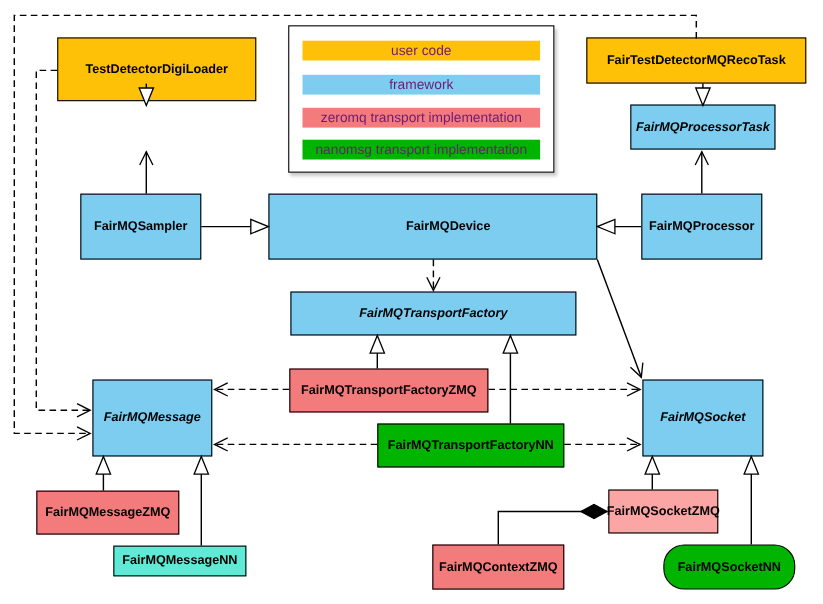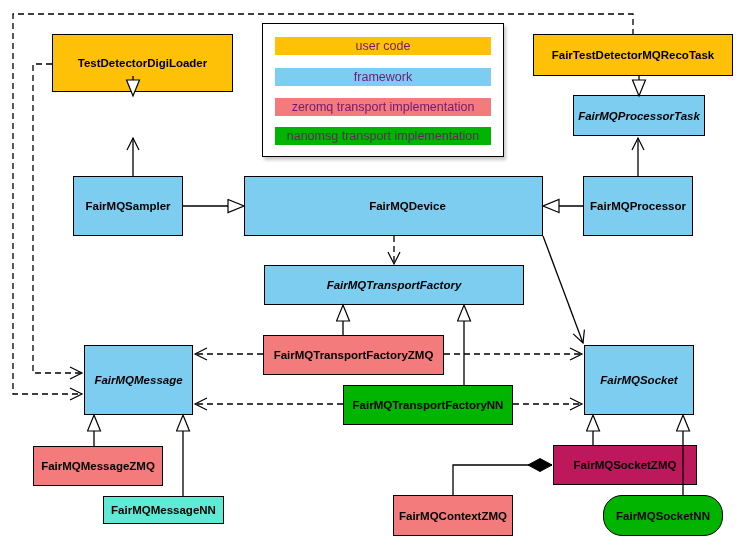--- a/index.html
+++ b/index.html
@@ -42,21 +42,21 @@
   <div class="node" style="left: 244px; top: 176px; width: 299px; height: 60px; background: rgb(124, 205, 240); padding-left: 28px;">FairMQDevice</div>
   <div class="node" style="left: 583px; top: 176px; width: 110px; height: 60px; background: rgb(124, 205, 240);">FairMQProcessor</div>
   <div class="node abstract" style="left: 264px; top: 265px; width: 260px; height: 40px; background: rgb(124, 205, 240);">FairMQTransportFactory</div>
   <div class="node" style="left: 343px; top: 385px; width: 170px; height: 40px; background: rgb(0, 180, 0);">FairMQTransportFactoryNN</div>
   <div class="node" style="left: 263px; top: 335px; width: 181px; height: 40px; background: rgb(244, 123, 123);">FairMQTransportFactoryZMQ</div>
   <div class="node abstract" style="left: 84px; top: 345px; width: 109px; height: 70px; background: rgb(124, 205, 240);">FairMQMessage</div>
   <div class="node abstract" style="left: 584px; top: 345px; width: 110px; height: 70px; background: rgb(124, 205, 240);">FairMQSocket</div>
   <div class="node" style="left: 33px; top: 446px; width: 130px; height: 40px; background: rgb(244, 123, 123);">FairMQMessageZMQ</div>
   <div class="node" style="left: 103px; top: 496px; width: 121px; height: 28px; background: #5eead4;">FairMQMessageNN</div>
   <div class="node" style="left: 393px; top: 495px; width: 120px; height: 41px; background: rgb(244, 123, 123);">FairMQContextZMQ</div>
-  <div class="node" style="left: 553px; top: 445px; width: 144px; height: 40px; background: #be185d;">FairMQSocketZMQ</div>
+  <div class="node" style="left: 553px; top: 445px; width: 100px; height: 40px; background: #fca5a5;">FairMQSocketZMQ</div>
   <div class="node" style="left: 603px; top: 495px; width: 120px; height: 41px; background: rgb(0, 180, 0); border-radius: 19px;">FairMQSocketNN</div>
 
   <svg class="edges" width="748" height="549" viewBox="0 0 748 549">
     <defs>
       <marker id="tri" markerWidth="20" markerHeight="16" refX="16" refY="7.5" orient="auto" markerUnits="userSpaceOnUse">
         <path d="M1,1 L17,7.5 L1,14 Z" fill="#ffffff" stroke="#000000" stroke-width="1.2"></path>
       </marker>
       <marker id="chev" markerWidth="16" markerHeight="16" refX="13" refY="7" orient="auto" markerUnits="userSpaceOnUse">
         <path d="M1,1 L13,7 L1,13" fill="none" stroke="#000000" stroke-width="1.2"></path>
       </marker>

